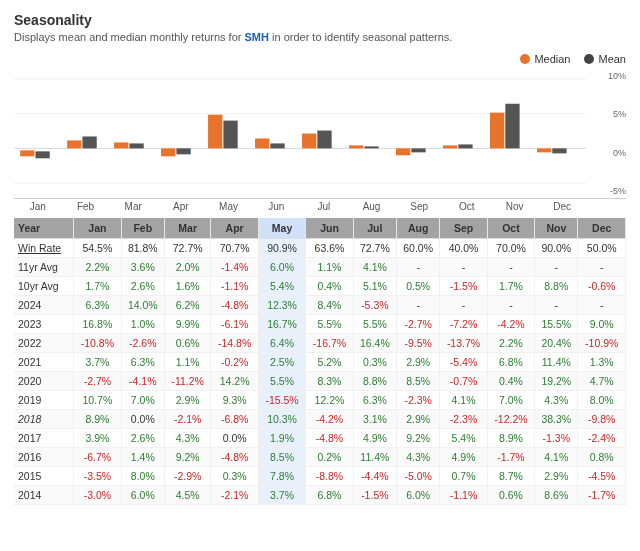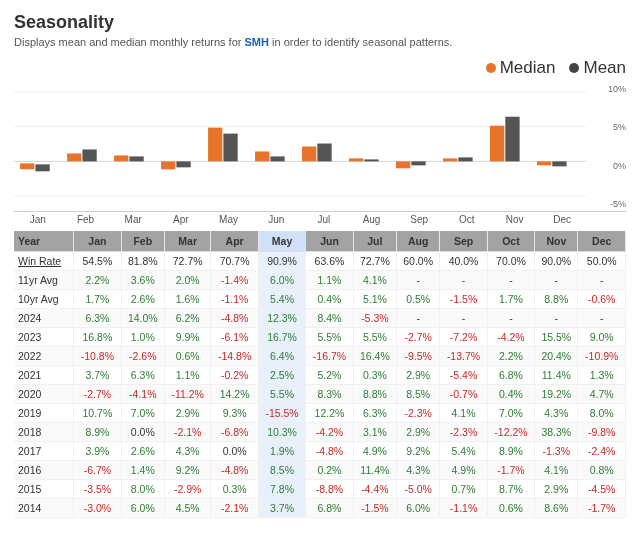--- a/index.html
+++ b/index.html
@@ -7,41 +7,41 @@
       font-family: Arial, sans-serif;
       font-size: 11px;
       background: #fff;
       color: #333;
       width: 640px;
     }
     .container {
       padding: 12px 14px;
     }
     h2 {
-      font-size: 18px;
+      font-size: 14px;
       font-weight: bold;
       color: #333;
       margin-bottom: 3px;
     }
     .subtitle {
       font-size: 11px;
       color: #555;
       margin-bottom: 10px;
     }
     .subtitle strong {
       color: #1a5fb4;
       font-weight: bold;
     }
     .legend {
       display: flex;
       justify-content: flex-end;
       align-items: center;
       gap: 14px;
       margin-bottom: 4px;
-      font-size: 17px;
+      font-size: 11px;
     }
     .legend-item {
       display: flex;
       align-items: center;
       gap: 4px;
     }
     .legend-dot {
       width: 10px;
       height: 10px;
       border-radius: 50%;
@@ -367,21 +367,21 @@
           <td class="negative may-col">-15.5%</td>
           <td class="positive">12.2%</td>
           <td class="positive">6.3%</td>
           <td class="negative">-2.3%</td>
           <td class="positive">4.1%</td>
           <td class="positive">7.0%</td>
           <td class="positive">4.3%</td>
           <td class="positive">8.0%</td>
         </tr>
         <tr>
-          <td style="font-weight: 500;">2018</td>
+          <td style="font-weight: 500; font-style: italic;">2018</td>
           <td class="positive">8.9%</td>
           <td class="neutral">0.0%</td>
           <td class="negative">-2.1%</td>
           <td class="negative">-6.8%</td>
           <td class="positive may-col">10.3%</td>
           <td class="negative">-4.2%</td>
           <td class="positive">3.1%</td>
           <td class="positive">2.9%</td>
           <td class="negative">-2.3%</td>
           <td class="negative">-12.2%</td>

